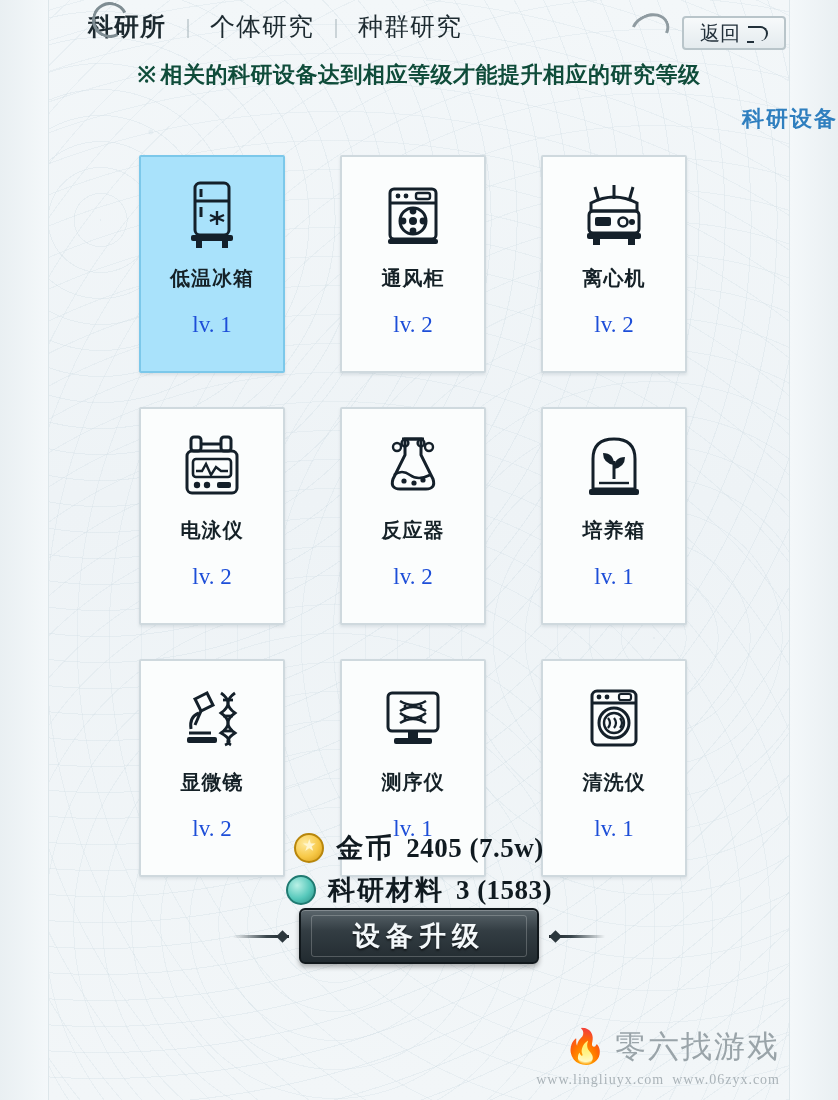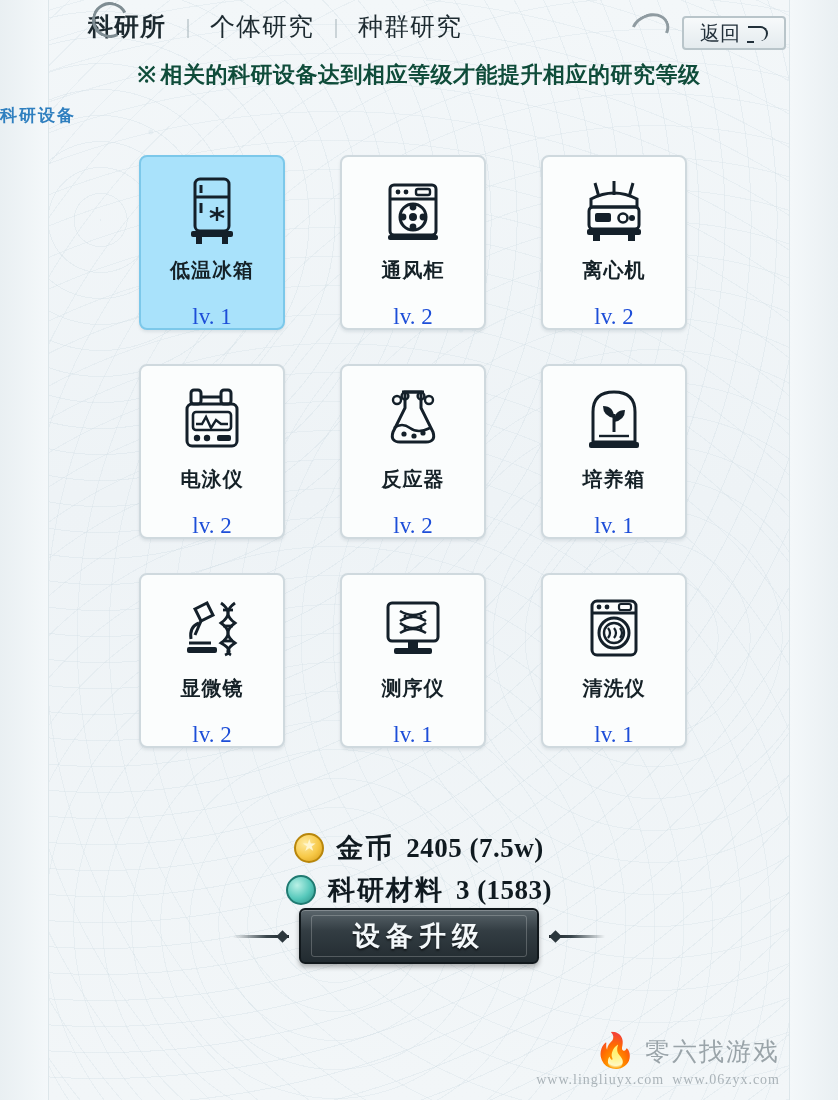--- a/index.html
+++ b/index.html
@@ -148,43 +148,43 @@
     font-weight: bold;
     letter-spacing: 0.5px;
   }
   .notice .star { color: #0f4c3a; margin-right: 4px; }
 
   .section-title {
     position: absolute;
     top: 104px;
     left: 0;
     right: 0;
-    text-align: left;
-    font-size: 17px;
+    text-align: right;
+    font-size: 22px;
     font-weight: bold;
     color: #2f7fbf;
     letter-spacing: 2px;
     font-family: Liberation Mono, monospace;
   }
 
   
   .grid {
     position: absolute;
     top: 155px;
     left: 139px;
     width: 560px;
     display: grid;
     grid-template-columns: repeat(3, 146px);
     grid-column-gap: 55px;
     grid-row-gap: 34px;
   }
   .card {
     width: 146px;
-    height: 175px;
-    border-radius: 8px;
+    height: 218px;
+    border-radius: 2px;
     background: #fbfdfd;
     border: 2px solid #cfd9de;
     box-shadow: 0 2px 3px rgba(120,140,150,0.18);
     display: flex;
     flex-direction: column;
     align-items: center;
     justify-content: flex-start;
     box-sizing: border-box;
     padding-top: 18px;
   }
@@ -338,21 +338,21 @@
     display: flex;
     align-items: center;
     gap: 8px;
   }
   .wm-flame {
     font-size: 34px;
     color: #2fa8e0;
     line-height: 1;
   }
   .wm-title {
-    font-size: 25px;
+    font-size: 31px;
     color: #9aa4a9;
     letter-spacing: 2px;
   }
   .wm-urls {
     margin-top: 4px;
     font-size: 14px;
     color: #aab3b8;
     letter-spacing: 1px;
     display: flex;
     gap: 8px;

